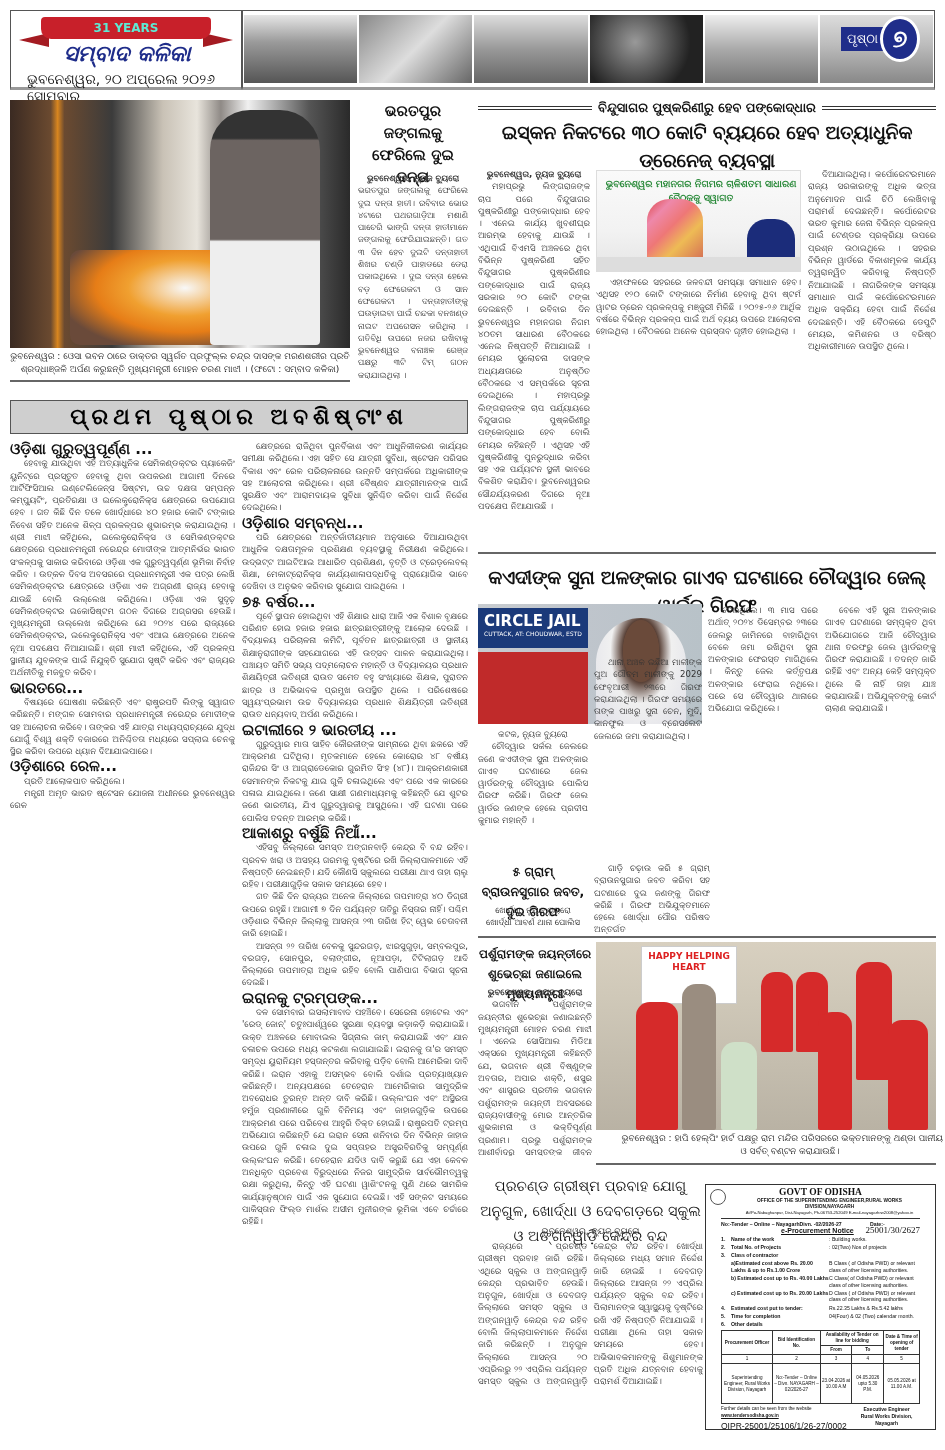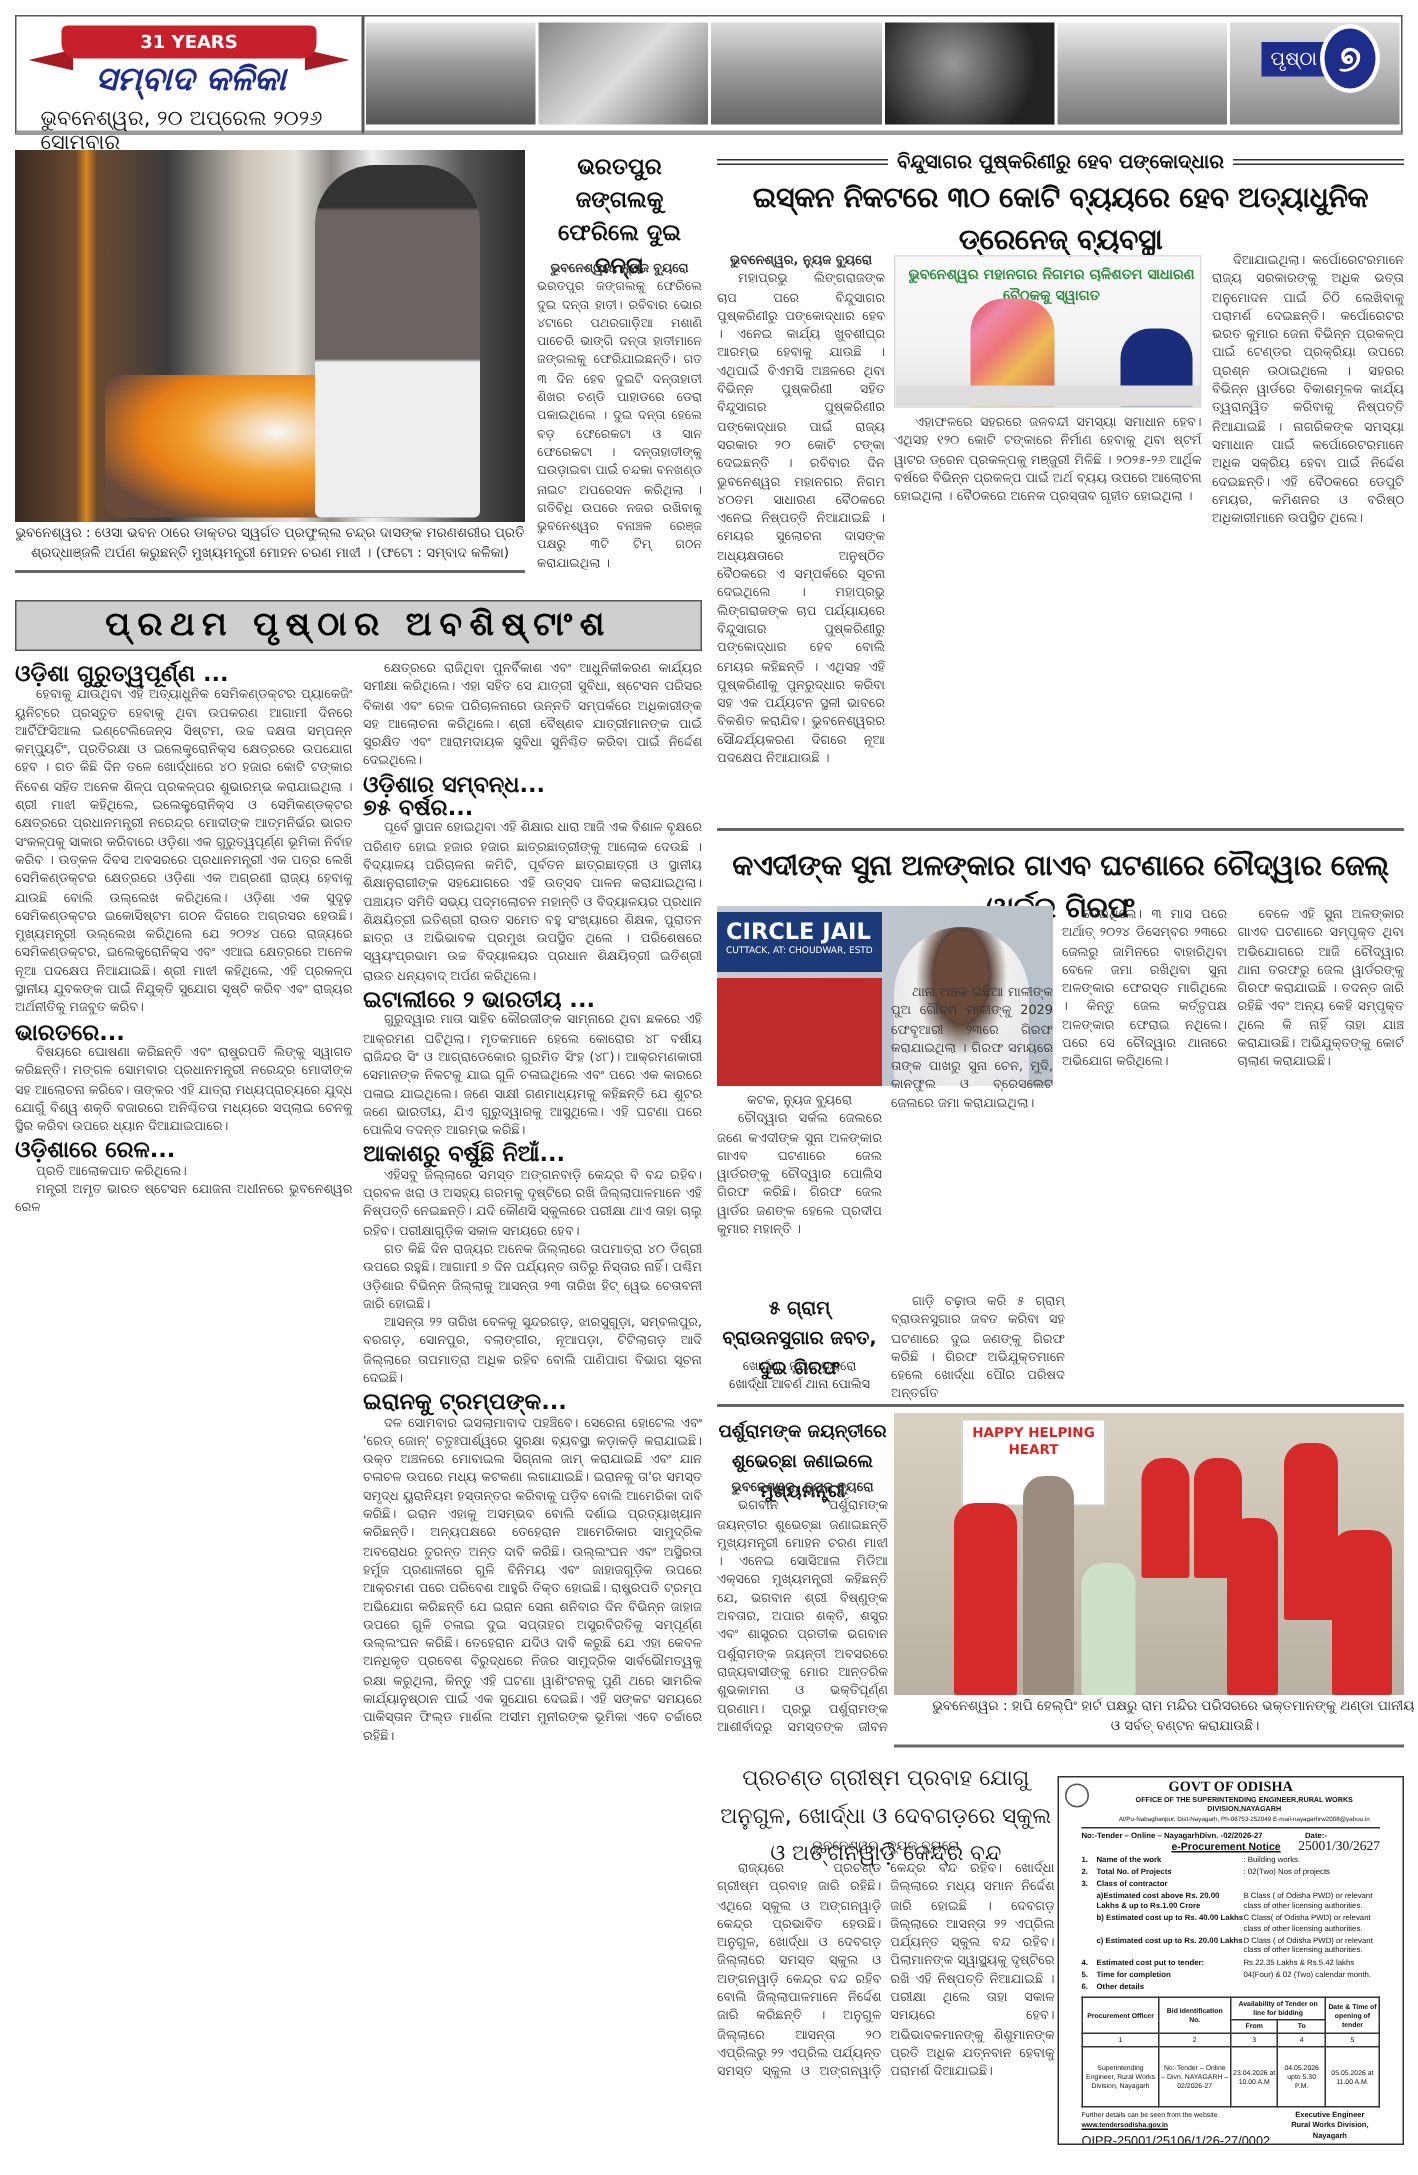--- a/index.html
+++ b/index.html
@@ -1,21 +1,21 @@
 <!DOCTYPE html>
 <html><head>
 <meta charset="utf-8">
 <style>
   * { box-sizing: border-box; margin: 0; padding: 0; }
   body { width: 945px; height: 1450px; background: #fff; font-family: "DejaVu Sans", sans-serif; color: #222; overflow: hidden; position: relative; }
   .abs { position: absolute; }
   
   .masthead { left: 10px; top: 10px; width: 925px; height: 78px; }
   .logo-box { left: 0; top: 0; width: 232px; height: 80px; border: 1px solid #555; border-bottom: 3px solid #999; background: #fff; }
-  .ribbon { left: 30px; top: 6px; width: 170px; height: 22px; background: #c8202a; color: #ffffff; font-weight: bold; font-size: 12px; text-align: center; line-height: 22px; border-radius: 4px 4px 10px 10px; font-family: "DejaVu Sans", sans-serif; }
+  .ribbon { left: 30px; top: 6px; width: 170px; height: 22px; background: #c8202a; color: #5eead4; font-weight: bold; font-size: 12px; text-align: center; line-height: 22px; border-radius: 4px 4px 10px 10px; font-family: "DejaVu Sans", sans-serif; }
   .ribbon-tail-l { left: 8px; top: 22px; width: 30px; height: 14px; background: #a41b22; clip-path: polygon(0 50%,100% 0,100% 100%); }
   .ribbon-tail-r { left: 192px; top: 22px; width: 30px; height: 14px; background: #a41b22; clip-path: polygon(0 0,100% 50%,0 100%); }
   .paper-name { left: 0; top: 30px; width: 232px; text-align: center; font-size: 22px; font-weight: bold; color: #1f2d8a; font-style: italic; }
   .dateline { left: 16px; top: 60px; width: 228px; font-size: 14px; color: #111; }
   .strip { left: 232px; top: 0; width: 693px; height: 80px; border: 1px solid #555; border-bottom: 3px solid #999; display: flex; }
   .strip .photo { flex: 1; margin: 4px 1px; background: linear-gradient(160deg,#bbb,#666 60%,#888); }
   .strip .photo:nth-child(1){ background: linear-gradient(180deg,#e6e6e6 0%,#9a9a9a 40%,#555 100%); }
   .strip .photo:nth-child(2){ background: linear-gradient(135deg,#888,#ddd 50%,#666); }
   .strip .photo:nth-child(3){ background: linear-gradient(180deg,#ddd,#999 50%,#666); }
   .strip .photo:nth-child(4){ background: radial-gradient(circle at 40% 40%,#999,#222 70%); }
@@ -166,20 +166,21 @@
     <p>ହେବାକୁ ଯାଉଥିବା ଏହି ଅତ୍ୟାଧୁନିକ ସେମିକଣ୍ଡକ୍ଟର ପ୍ୟାକେଜିଂ ୟୁନିଟ୍‌ରେ ପ୍ରସ୍ତୁତ ହେବାକୁ ଥିବା ଉପକରଣ ଆଗାମୀ ଦିନରେ ଆର୍ଟିଫିସିଆଲ ଇଣ୍ଟେଲିଜେନ୍ସ ସିଷ୍ଟମ, ଉଚ୍ଚ ଦକ୍ଷତା ସମ୍ପନ୍ନ କମ୍ପ୍ୟୁଟିଂ, ପ୍ରତିରକ୍ଷା ଓ ଇଲେକ୍ଟ୍ରୋନିକ୍ସ କ୍ଷେତ୍ରରେ ଉପଯୋଗ ହେବ । ଗତ କିଛି ଦିନ ତଳେ ଖୋର୍ଦ୍ଧାରେ ୪୦ ହଜାର କୋଟି ଟଙ୍କାର ନିବେଶ ସହିତ ଅନେକ ଶିଳ୍ପ ପ୍ରକଳ୍ପର ଶୁଭାରମ୍ଭ କରାଯାଇଥିଲା । ଶ୍ରୀ ମାଝୀ କହିଥିଲେ, ଇଲେକ୍ଟ୍ରୋନିକ୍ସ ଓ ସେମିକଣ୍ଡକ୍ଟର କ୍ଷେତ୍ରରେ ପ୍ରଧାନମନ୍ତ୍ରୀ ନରେନ୍ଦ୍ର ମୋଦୀଙ୍କ ଆତ୍ମନିର୍ଭର ଭାରତ ସଂକଳ୍ପକୁ ସାକାର କରିବାରେ ଓଡ଼ିଶା ଏକ ଗୁରୁତ୍ୱପୂର୍ଣ୍ଣ ଭୂମିକା ନିର୍ବାହ କରିବ । ଉତ୍କଳ ଦିବସ ଅବସରରେ ପ୍ରଧାନମନ୍ତ୍ରୀ ଏକ ପତ୍ର ଲେଖି ସେମିକଣ୍ଡକ୍ଟର କ୍ଷେତ୍ରରେ ଓଡ଼ିଶା ଏକ ଅଗ୍ରଣୀ ରାଜ୍ୟ ହେବାକୁ ଯାଉଛି ବୋଲି ଉଲ୍ଲେଖ କରିଥିଲେ। ଓଡ଼ିଶା ଏକ ସୁଦୃଢ଼ ସେମିକଣ୍ଡକ୍ଟର ଇକୋସିଷ୍ଟମ ଗଠନ ଦିଗରେ ଅଗ୍ରସର ହେଉଛି। ମୁଖ୍ୟମନ୍ତ୍ରୀ ଉଲ୍ଲେଖ କରିଥିଲେ ଯେ ୨୦୨୪ ପରେ ରାଜ୍ୟରେ ସେମିକଣ୍ଡକ୍ଟର, ଇଲେକ୍ଟ୍ରୋନିକ୍ସ ଏବଂ ଏଆଇ କ୍ଷେତ୍ରରେ ଅନେକ ନୂଆ ପଦକ୍ଷେପ ନିଆଯାଇଛି। ଶ୍ରୀ ମାଝୀ କହିଥିଲେ, ଏହି ପ୍ରକଳ୍ପ ସ୍ଥାନୀୟ ଯୁବକଙ୍କ ପାଇଁ ନିଯୁକ୍ତି ସୁଯୋଗ ସୃଷ୍ଟି କରିବ ଏବଂ ରାଜ୍ୟର ଅର୍ଥନୀତିକୁ ମଜବୁତ କରିବ।</p>
     <div class="sub-head">ଭାରତରେ...</div>
     <p>ବିଷୟରେ ଘୋଷଣା କରିଛନ୍ତି ଏବଂ ରାଷ୍ଟ୍ରପତି ଲିଙ୍କୁ ସ୍ୱାଗତ କରିଛନ୍ତି। ମଙ୍ଗଳ ସୋମବାର ପ୍ରଧାନମନ୍ତ୍ରୀ ନରେନ୍ଦ୍ର ମୋଦୀଙ୍କ ସହ ଆଲୋଚନା କରିବେ। ତାଙ୍କର ଏହି ଯାତ୍ରା ମଧ୍ୟପ୍ରାଚ୍ୟରେ ଯୁଦ୍ଧ ଯୋଗୁଁ ବିଶ୍ୱ ଶକ୍ତି ବଜାରରେ ଅନିଶ୍ଚିତତା ମଧ୍ୟରେ ସପ୍ଲାଇ ଚେନକୁ ସ୍ଥିର କରିବା ଉପରେ ଧ୍ୟାନ ଦିଆଯାଇପାରେ।</p>
     <div class="sub-head">ଓଡ଼ିଶାରେ ରେଳ...</div>
     <p>ପ୍ରତି ଆଲୋକପାତ କରିଥିଲେ।</p>
     <p>ମନ୍ତ୍ରୀ ଅମୃତ ଭାରତ ଷ୍ଟେସନ ଯୋଜନା ଅଧୀନରେ ଭୁବନେଶ୍ୱର ରେଳ</p>
   </div>
 <div class="abs text colB" id="colB">
     <p>କ୍ଷେତ୍ରରେ ରାଜିଥିବା ପୁନର୍ବିକାଶ ଏବଂ ଆଧୁନିକୀକରଣ କାର୍ଯ୍ୟର ସମୀକ୍ଷା କରିଥିଲେ। ଏହା ସହିତ ସେ ଯାତ୍ରୀ ସୁବିଧା, ଷ୍ଟେସନ ପରିସର ବିକାଶ ଏବଂ ରେଳ ପରିଚାଳନାରେ ଉନ୍ନତି ସମ୍ପର୍କରେ ଅଧିକାରୀଙ୍କ ସହ ଆଲୋଚନା କରିଥିଲେ। ଶ୍ରୀ ବୈଷ୍ଣବ ଯାତ୍ରୀମାନଙ୍କ ପାଇଁ ସୁରକ୍ଷିତ ଏବଂ ଆରାମଦାୟକ ସୁବିଧା ସୁନିଶ୍ଚିତ କରିବା ପାଇଁ ନିର୍ଦ୍ଦେଶ ଦେଇଥିଲେ।</p>
     <div class="sub-head">ଓଡ଼ିଶାର ସମ୍ବନ୍ଧ...</div>
+    <p>ପରି କ୍ଷେତ୍ରରେ ଅନ୍ତର୍ଜାତୀୟମାନ ଅନୁସାରେ ଦିଆଯାଉଥିବା ଆଧୁନିକ ଦକ୍ଷତାମୂଳକ ପ୍ରଶିକ୍ଷଣ ବ୍ୟବସ୍ଥାକୁ ନିରୀକ୍ଷଣ କରିଥିଲେ। ଉଦ୍ଭଟ୍ଟ ଆଇଟିଆଇ ଆଧାରିତ ପ୍ରଶିକ୍ଷଣ, ବୃତ୍ତି ଓ ଟ୍ରେଡ଼ଲେବଲ୍ ଶିକ୍ଷା, ମେକାଟ୍ରୋନିକ୍ସ କାର୍ଯ୍ୟଶାଳାପଦ୍ଧତିକୁ ପ୍ରାୟୋଗିକ ଭାବେ ଦେଖିବା ଓ ଅନୁଭବ କରିବାର ସୁଯୋଗ ପାଇଥିଲେ ।</p>
     <div class="sub-head">୭୫ ବର୍ଷର...</div>
     <p>ପୂର୍ବେ ସ୍ଥାପନ ହୋଇଥିବା ଏହି ଶିକ୍ଷାର ଧାରା ଆଜି ଏକ ବିଶାଳ ବୃକ୍ଷରେ ପରିଣତ ହୋଇ ହଜାର ହଜାର ଛାତ୍ରଛାତ୍ରୀଙ୍କୁ ଆଲୋକ ଦେଉଛି । ବିଦ୍ୟାଳୟ ପରିଚାଳନା କମିଟି, ପୂର୍ବତନ ଛାତ୍ରଛାତ୍ରୀ ଓ ସ୍ଥାନୀୟ ଶିକ୍ଷାନୁରାଗୀଙ୍କ ସହଯୋଗରେ ଏହି ଉତ୍ସବ ପାଳନ କରାଯାଇଥିଲା। ପଞ୍ଚାୟତ ସମିତି ସଭ୍ୟ ପଦ୍ମଲୋଚନ ମହାନ୍ତି ଓ ବିଦ୍ୟାଳୟର ପ୍ରଧାନ ଶିକ୍ଷୟିତ୍ରୀ ଇତିଶ୍ରୀ ରାଉତ ସମେତ ବହୁ ସଂଖ୍ୟାରେ ଶିକ୍ଷକ, ପୁରାତନ ଛାତ୍ର ଓ ଅଭିଭାବକ ପ୍ରମୁଖ ଉପସ୍ଥିତ ଥିଲେ । ପରିଶେଷରେ ସ୍ୱୟଂପ୍ରଭାମ ଉଚ୍ଚ ବିଦ୍ୟାଳୟର ପ୍ରଧାନ ଶିକ୍ଷୟିତ୍ରୀ ଇତିଶ୍ରୀ ରାଉତ ଧନ୍ୟବାଦ୍ ଅର୍ପଣ କରିଥିଲେ।</p>
     <div class="sub-head">ଇଟାଲୀରେ ୨ ଭାରତୀୟ ...</div>
     <p>ଗୁରୁଦ୍ୱାର ମାତା ସାହିବ କୌରଜୀଙ୍କ ସାମ୍ନାରେ ଥିବା ଛକରେ ଏହି ଆକ୍ରମଣ ଘଟିଥିଲା। ମୃତକମାନେ ହେଲେ କୋରୋର ୪୮ ବର୍ଷୀୟ ରାଜିନ୍ଦର ସିଂ ଓ ଆଗ୍ରାଡେକୋର ଗୁରମିତ ସିଂହ (୪୮)। ଆକ୍ରମଣକାରୀ ସେମାନଙ୍କ ନିକଟକୁ ଯାଇ ଗୁଳି ଚଳାଇଥିଲେ ଏବଂ ପରେ ଏକ କାରରେ ପଳାଇ ଯାଇଥିଲେ। ଜଣେ ସାକ୍ଷୀ ଗଣମାଧ୍ୟମକୁ କହିଛନ୍ତି ଯେ ଶୁଟର ଜଣେ ଭାରତୀୟ, ଯିଏ ଗୁରୁଦ୍ୱାରକୁ ଆସୁଥିଲେ। ଏହି ଘଟଣା ପରେ ପୋଲିସ ତଦନ୍ତ ଆରମ୍ଭ କରିଛି।</p>
     <div class="sub-head">ଆକାଶରୁ ବର୍ଷୁଛି ନିଆଁ...</div>
     <p>ଏହିସବୁ ଜିଲ୍ଲାରେ ସମସ୍ତ ଅଙ୍ଗନବାଡ଼ି କେନ୍ଦ୍ର ବି ବନ୍ଦ ରହିବ। ପ୍ରବଳ ଖରା ଓ ଅସହ୍ୟ ଗରମକୁ ଦୃଷ୍ଟିରେ ରଖି ଜିଲ୍ଲାପାଳମାନେ ଏହି ନିଷ୍ପତ୍ତି ନେଇଛନ୍ତି। ଯଦି କୌଣସି ସ୍କୁଲରେ ପରୀକ୍ଷା ଥାଏ ତାହା ଚାଲୁ ରହିବ। ପରୀକ୍ଷାଗୁଡ଼ିକ ସକାଳ ସମୟରେ ହେବ।</p>
     <p>ଗତ କିଛି ଦିନ ରାଜ୍ୟର ଅନେକ ଜିଲ୍ଲାରେ ତାପମାତ୍ରା ୪୦ ଡିଗ୍ରୀ ଉପରେ ରହୁଛି। ଆଗାମୀ ୭ ଦିନ ପର୍ଯ୍ୟନ୍ତ ତାତିରୁ ନିସ୍ତାର ନାହିଁ। ପଶ୍ଚିମ ଓଡ଼ିଶାର ବିଭିନ୍ନ ଜିଲ୍ଲାକୁ ଆସନ୍ତା ୨୩ ତାରିଖ ହିଟ୍ ୱେଭ ଚେତାବନୀ ଜାରି ହୋଇଛି।</p>
     <p>ଆସନ୍ତା ୨୨ ତାରିଖ ବେଳକୁ ସୁନ୍ଦରଗଡ଼, ଝାରସୁଗୁଡ଼ା, ସମ୍ବଲପୁର, ବରଗଡ଼, ସୋନପୁର, ବଲାଙ୍ଗୀର, ନୂଆପଡ଼ା, ଟିଟିଲାଗଡ଼ ଆଦି ଜିଲ୍ଲାରେ ତାପମାତ୍ରା ଅଧିକ ରହିବ ବୋଲି ପାଣିପାଗ ବିଭାଗ ସୂଚନା ଦେଇଛି।</p>
     <div class="sub-head">ଇରାନକୁ ଟ୍ରମ୍ପଙ୍କ...</div>
     <p>ଦଳ ସୋମବାର ଇସଲାମାବାଦ ପହଞ୍ଚିବେ। ସେରେନା ହୋଟେଲ ଏବଂ 'ରେଡ୍ ଜୋନ୍' ଚତୁଃପାର୍ଶ୍ୱରେ ସୁରକ୍ଷା ବ୍ୟବସ୍ଥା କଡ଼ାକଡ଼ି କରାଯାଇଛି। ଉକ୍ତ ଅଞ୍ଚଳରେ ମୋବାଇଲ ସିଗ୍ନାଲ ଜାମ୍ କରାଯାଇଛି ଏବଂ ଯାନ ଚଳାଚଳ ଉପରେ ମଧ୍ୟ କଟକଣା ଲଗାଯାଇଛି। ଇରାନକୁ ତା'ର ସମସ୍ତ ସମୃଦ୍ଧ ୟୁରାନିୟମ ହସ୍ତାନ୍ତର କରିବାକୁ ପଡ଼ିବ ବୋଲି ଆମେରିକା ଦାବି କରିଛି। ଇରାନ ଏହାକୁ ଅସମ୍ଭବ ବୋଲି ଦର୍ଶାଇ ପ୍ରତ୍ୟାଖ୍ୟାନ କରିଛନ୍ତି। ଅନ୍ୟପକ୍ଷରେ ତେହେରାନ ଆମେରିକାର ସାମୁଦ୍ରିକ ଅବରୋଧର ତୁରନ୍ତ ଅନ୍ତ ଦାବି କରିଛି। ଉଲ୍ଲଂଘନ ଏବଂ ଅସ୍ଥିରତା ହର୍ମୁଜ ପ୍ରଣାଳୀରେ ଗୁଳି ବିନିମୟ ଏବଂ ଜାହାଜଗୁଡ଼ିକ ଉପରେ ଆକ୍ରମଣ ପରେ ପରିବେଶ ଆହୁରି ତିକ୍ତ ହୋଇଛି। ରାଷ୍ଟ୍ରପତି ଟ୍ରମ୍ପ ଅଭିଯୋଗ କରିଛନ୍ତି ଯେ ଇରାନ ସେନା ଶନିବାର ଦିନ ବିଭିନ୍ନ ଜାହାଜ ଉପରେ ଗୁଳି ଚଳାଇ ଦୁଇ ସପ୍ତାହର ଅସ୍ତ୍ରବିରତିକୁ ସମ୍ପୂର୍ଣ୍ଣ ଉଲ୍ଲଂଘନ କରିଛି। ତେହେରାନ ଯଦିଓ ଦାବି କରୁଛି ଯେ ଏହା କେବଳ ଅନଧିକୃତ ପ୍ରବେଶ ବିରୁଦ୍ଧରେ ନିଜର ସାମୁଦ୍ରିକ ସାର୍ବଭୌମତ୍ୱକୁ ରକ୍ଷା କରୁଥିଲା, କିନ୍ତୁ ଏହି ଘଟଣା ୱାଶିଂଟନକୁ ପୁଣି ଥରେ ସାମରିକ କାର୍ଯ୍ୟାନୁଷ୍ଠାନ ପାଇଁ ଏକ ସୁଯୋଗ ଦେଇଛି। ଏହି ସଙ୍କଟ ସମୟରେ ପାକିସ୍ତାନ ଫିଲ୍ଡ ମାର୍ଶଲ ଅସୀମ ମୁନୀରଙ୍କ ଭୂମିକା ଏବେ ଚର୍ଚ୍ଚାରେ ରହିଛି।</p>

